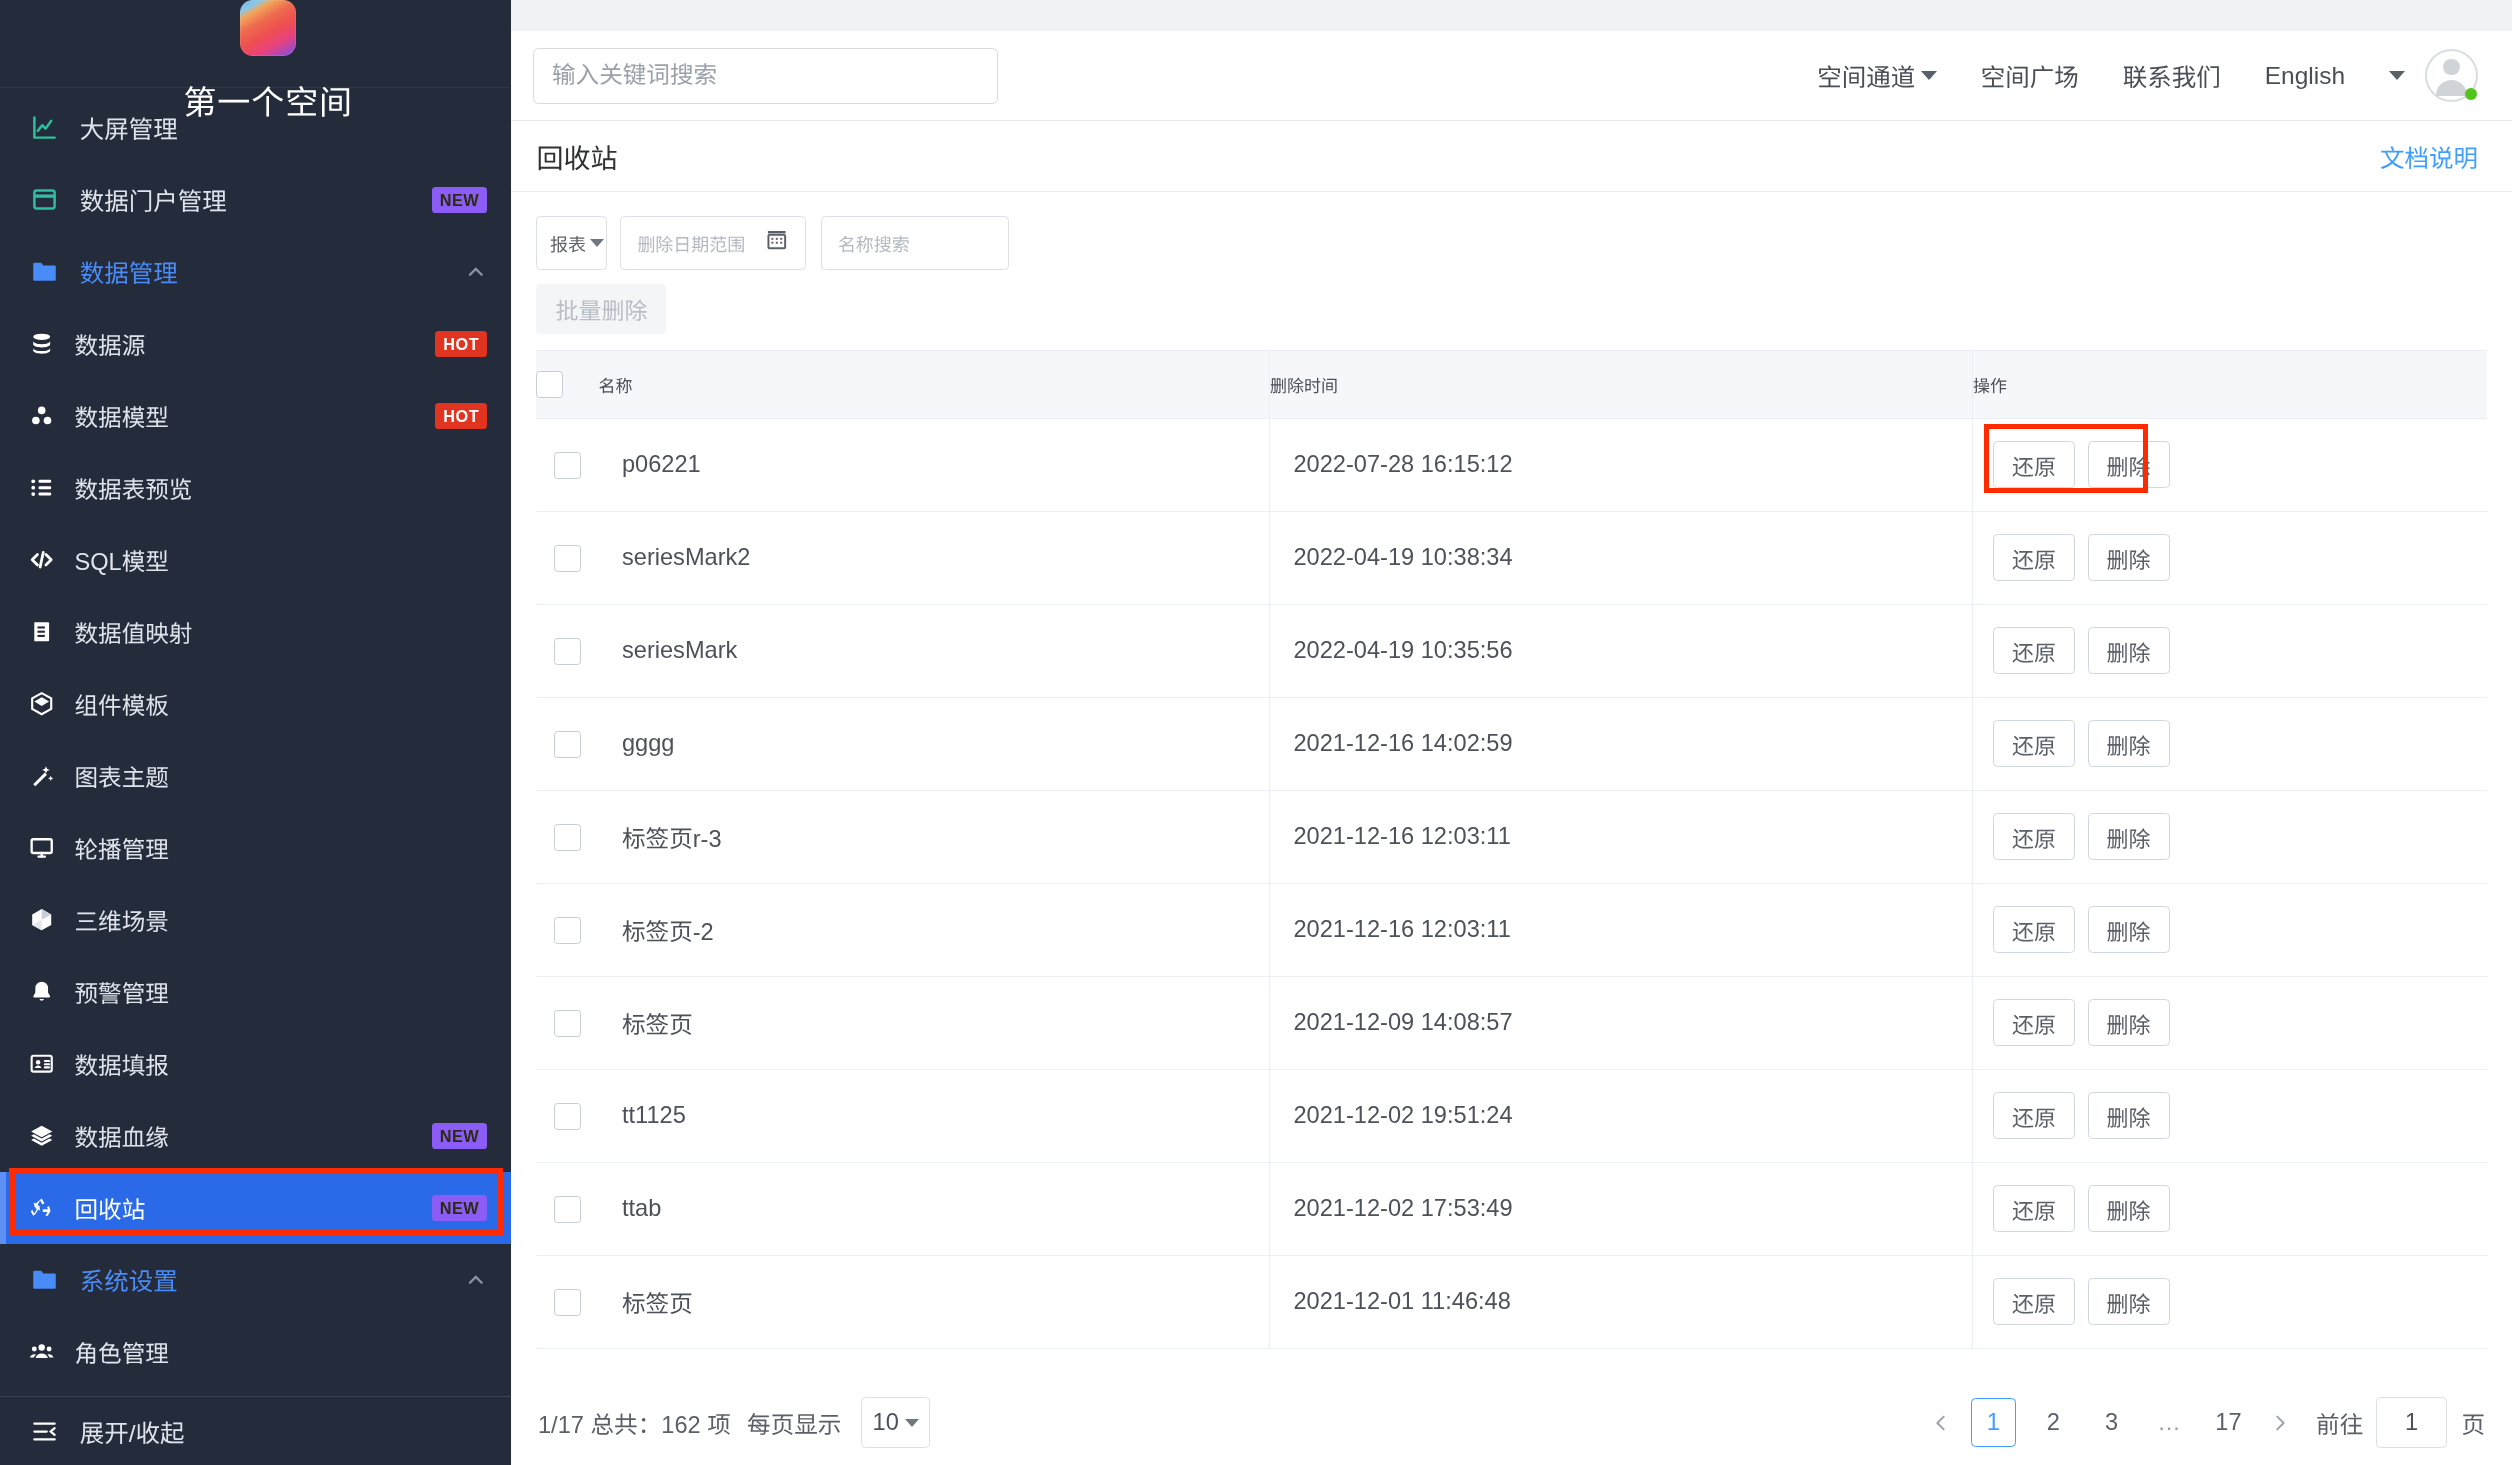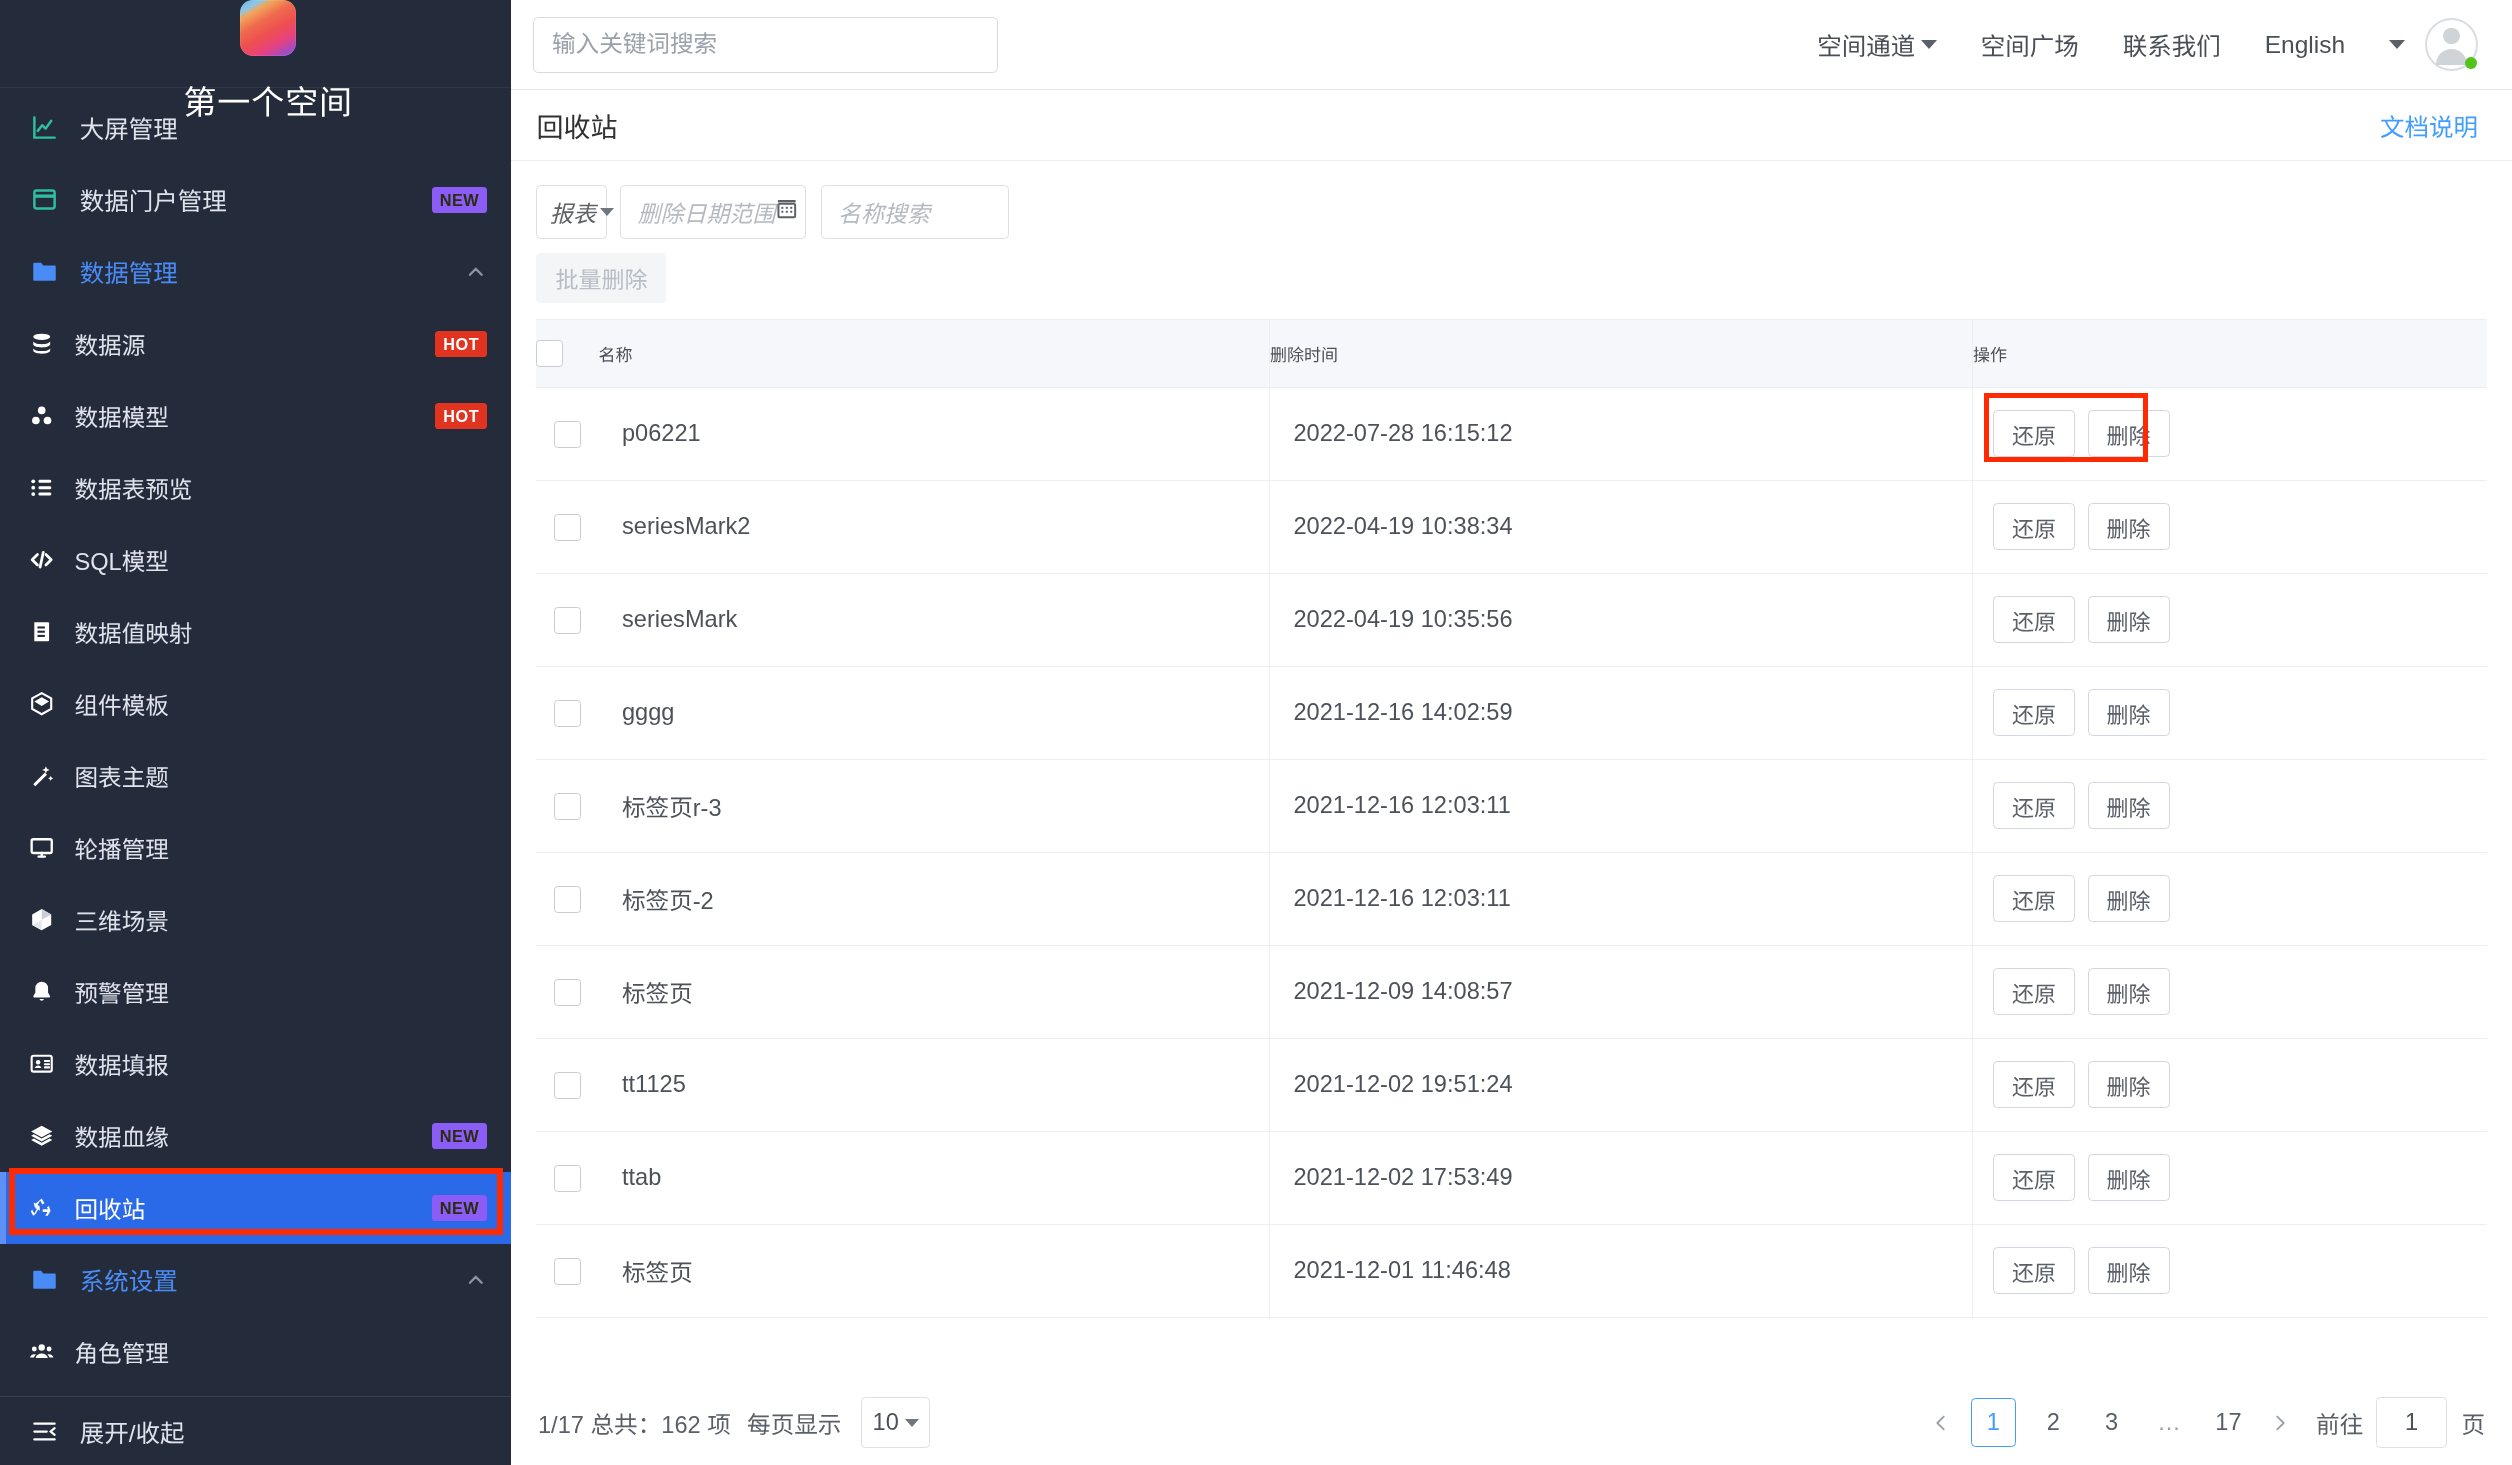--- a/index.html
+++ b/index.html
@@ -69,21 +69,21 @@
   .chev { width: 23.6px; height: 23.6px; }
   .collapse-row {
     position: absolute; left: 0; bottom: 0; width: 511px; height: 70px;
     display: flex; align-items: center; padding-left: 25.4px;
     font-size: 24.5px; color: #dfe3ec; background: #242b3a;
     border-top: 0.9px solid #39414f; cursor: pointer;
   }
   .collapse-row .ico { width: 38px; flex: 0 0 38px; display: flex; align-items: center; justify-content: center; margin-right: 16.3px; }
 
   
-  .main { flex: 1 1 auto; display: flex; flex-direction: column; background: #6d28d9; min-width: 0; }
+  .main { flex: 1 1 auto; display: flex; flex-direction: column; background: #6d28d9; min-width: 0; margin-top: 31px; }
 
   .topbar {
     height: 90px; background: #fff; display: flex; align-items: center;
     padding: 0 34px 0 22px; border-bottom: 0.9px solid #e6e8eb; flex: 0 0 90px;
   }
   .search-box {
     width: 465px; height: 56px; border: 0.9px solid #d6dade; border-radius: 5.4px;
     display: flex; align-items: center; padding: 0 18px; background: #fff;
   }
   .search-box input {
@@ -108,22 +108,22 @@
     padding: 0 34px 0 25.4px; border-bottom: 0.9px solid #ebedf0; flex: 0 0 71px;
   }
   .pagehead h1 { font-size: 27px; font-weight: normal; color: #303133; }
   .doc-link { margin-left: auto; font-size: 24.5px; color: #409eff; cursor: pointer; }
 
   .content { flex: 1 1 auto; background: #fff; padding: 23.6px 25.4px 0 25.4px; overflow: hidden; }
 
   .toolbar { display: flex; align-items: center; gap: 0; }
   .ctl {
     height: 54px; border: 0.9px solid #dcdfe6; border-radius: 4.5px; background: #fff;
-    display: flex; align-items: center; padding: 0 16.3px; font-size: 23px; color: #606266;
-    cursor: pointer; white-space: nowrap; font-style: italic;
+    display: flex; align-items: center; padding: 0 16.3px; font-size: 18px; color: #606266;
+    cursor: pointer; white-space: nowrap;
   }
   .ctl.sel { width: 71px; justify-content: space-between; padding: 0 12.7px; gap: 3.6px; }
   .ctl.daterange { width: 186px; margin-left: 12.7px; justify-content: space-between; color: #b4b9c2; }
   .ctl.namesearch { width: 188px; margin-left: 14.5px; color: #b4b9c2; }
   .chev-s { width: 0; height: 0; border-left: 7.3px solid transparent; border-right: 7.3px solid transparent; border-top: 8.2px solid #707680; }
 
   .btn-batch {
     margin-top: 14.5px; height: 50px; background: #f4f5f7; border: 0.9px solid #f4f5f7;
     border-radius: 4.5px; color: #b8bdc6; font-size: 23px; padding: 0 18px;
     display: inline-flex; align-items: center; cursor: not-allowed;

